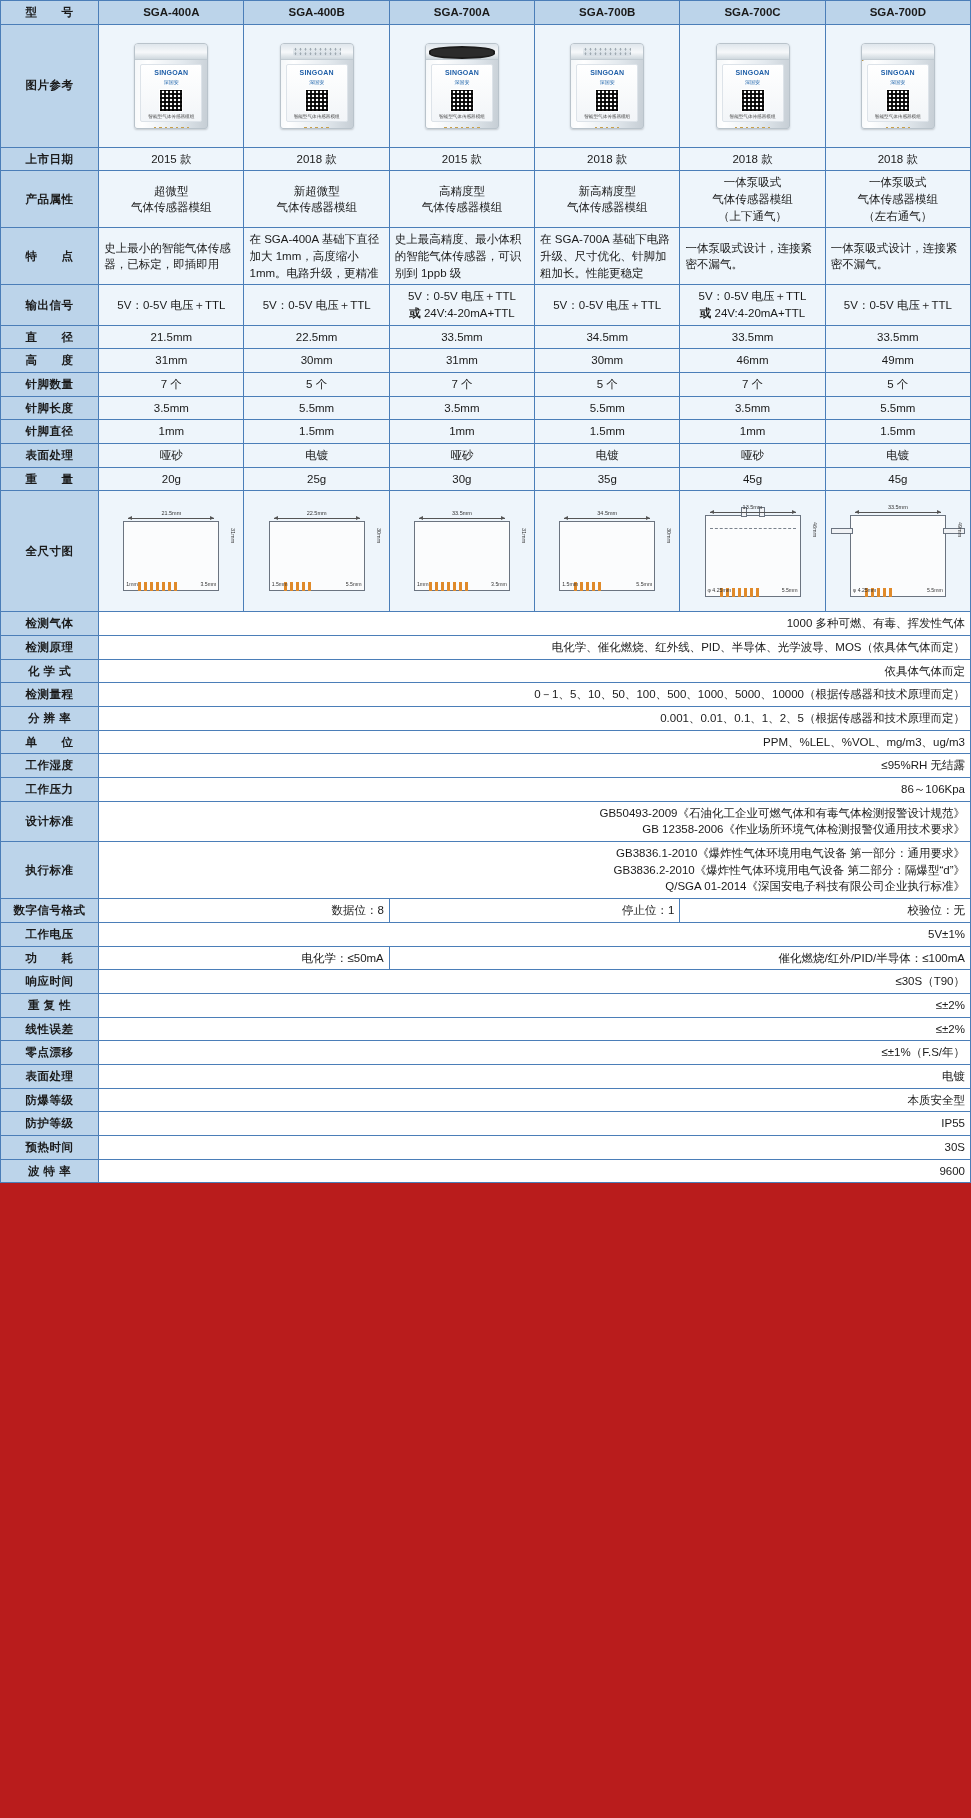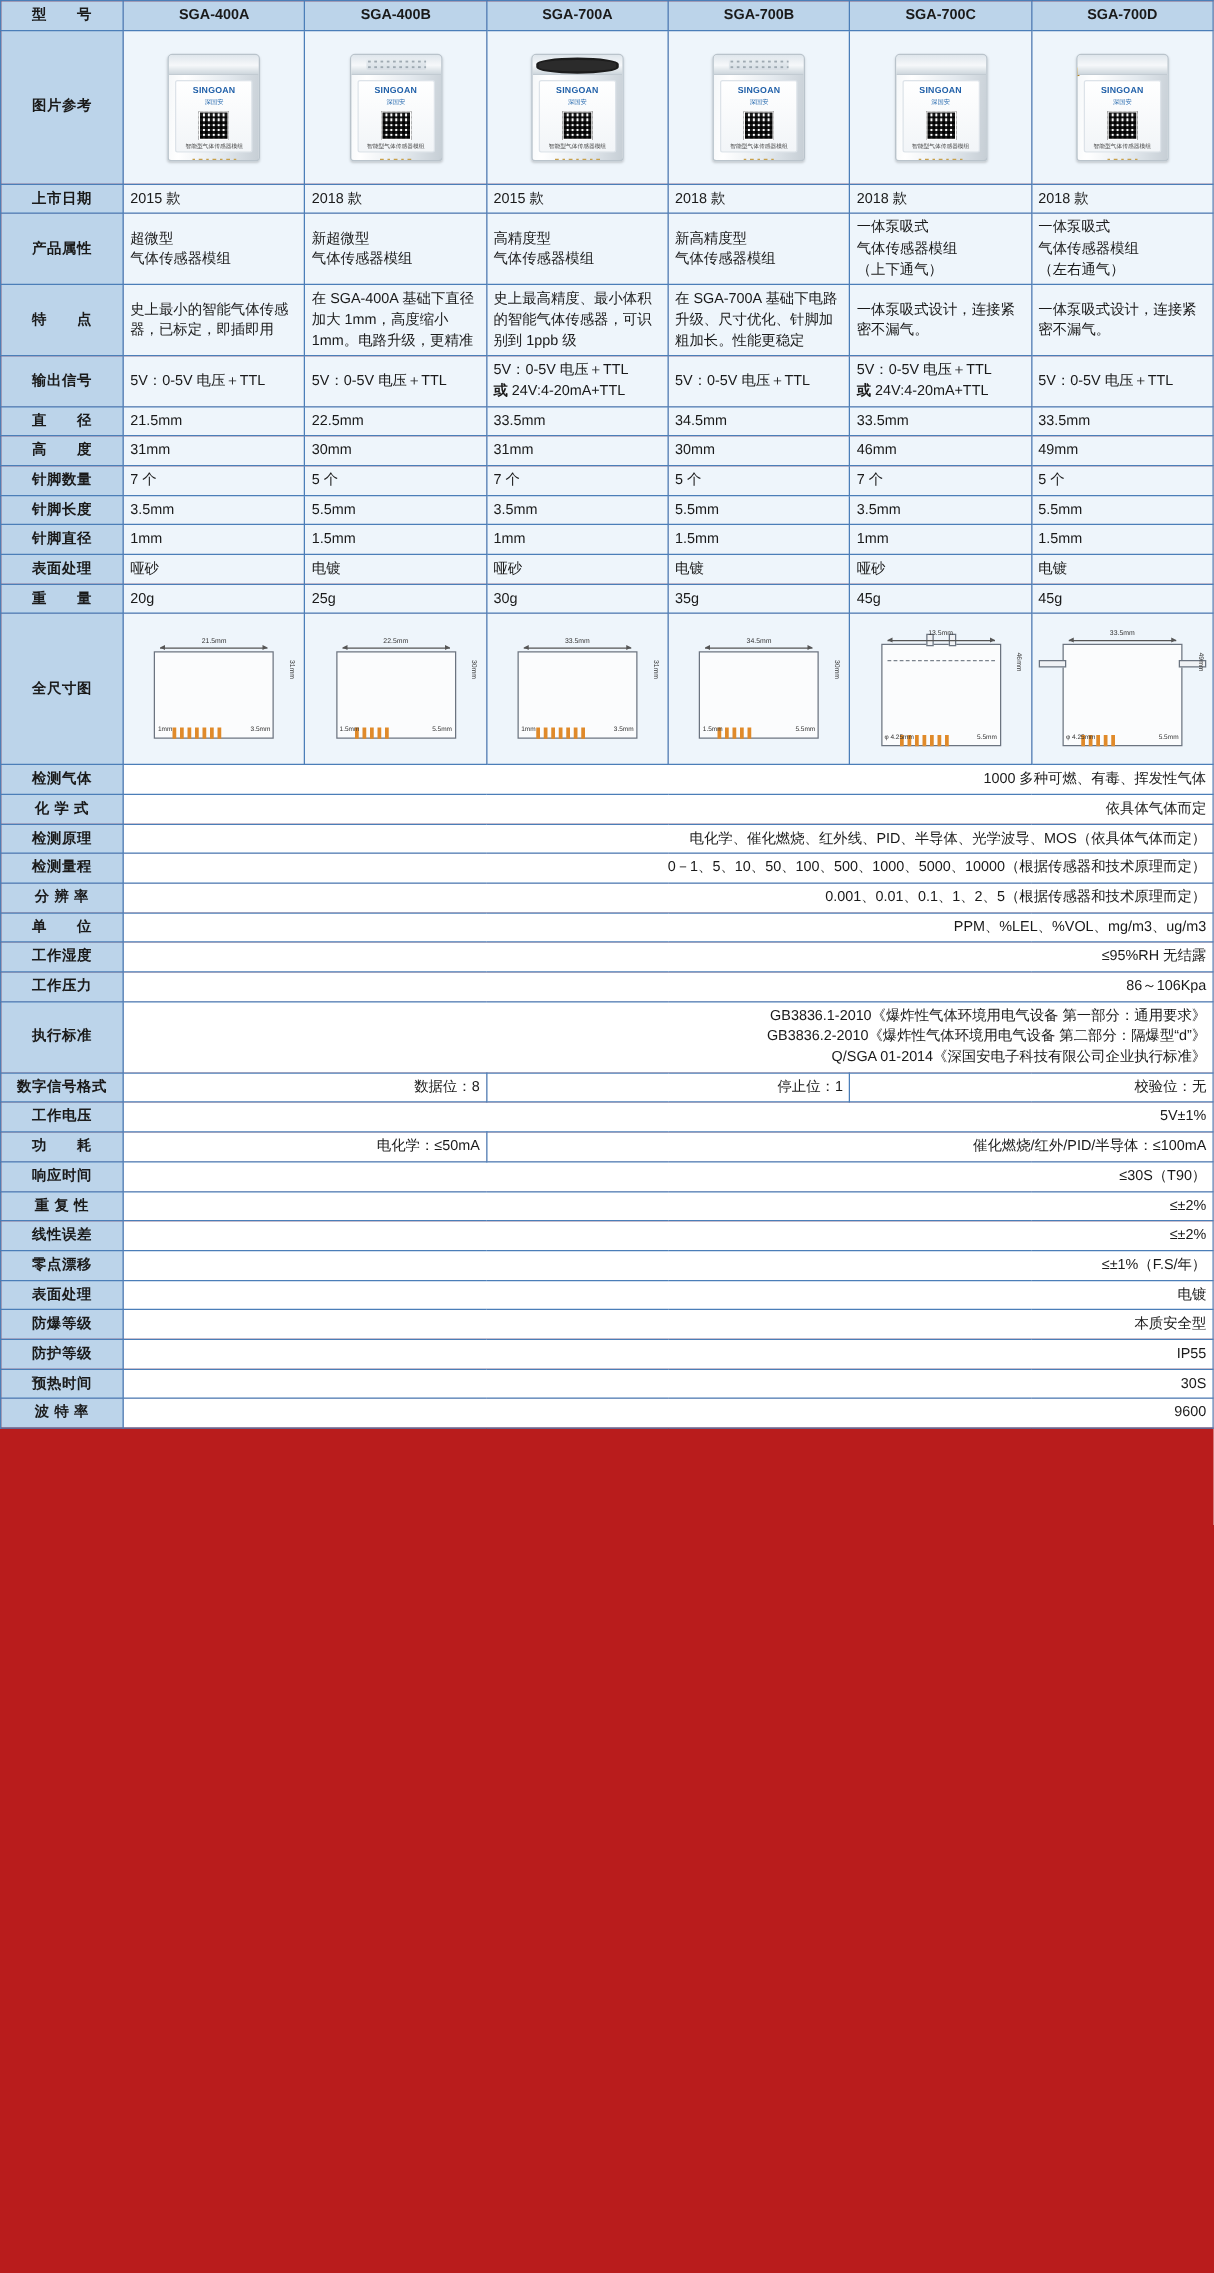--- a/index.html
+++ b/index.html
@@ -41,20 +41,21 @@
   td.hdr {
     background: #bcd4ea;
     text-align: center;
     font-weight: bold;
     font-size: 12.5px;
     color: #11365e;
     margin-top: 32px;
   }
   td.cell-c {
     background: #eef5fb;
+    text-align: center;
     font-size: 11px;
   }
   td.cell-white {
     background: #ffffff;
     text-align: right;
     font-size: 11px;
     padding-left: 7px;
   }
   td.feature {
     background: #eef5fb;
@@ -653,48 +654,55 @@
       </div>
             </div>
     </td>
   </tr>
 
   <tr>
     <td class="rowlabel">检测气体</td>
     <td class="cell-white" colspan="6">1000 多种可燃、有毒、挥发性气体</td>
   </tr>
   <tr>
+    <td class="rowlabel">检测原理</td>
+    <td class="cell-white" colspan="6">电化学、催化燃烧、红外线、PID、半导体、光学波导、MOS（依具体气体而定）</td>
+  </tr>
+  <tr>
     <td class="rowlabel">化 学 式</td>
     <td class="cell-white" colspan="6">依具体气体而定</td>
   </tr>
   <tr>
-    <td class="rowlabel">检测原理</td>
-    <td class="cell-white" colspan="6">电化学、催化燃烧、红外线、PID、半导体、光学波导、MOS（依具体气体而定）</td>
-  </tr>
-  <tr>
     <td class="rowlabel">检测量程</td>
     <td class="cell-white" colspan="6">0－1、5、10、50、100、500、1000、5000、10000（根据传感器和技术原理而定）</td>
   </tr>
   <tr>
     <td class="rowlabel">分 辨 率</td>
     <td class="cell-white" colspan="6">0.001、0.01、0.1、1、2、5（根据传感器和技术原理而定）</td>
   </tr>
   <tr>
     <td class="rowlabel">单　　位</td>
     <td class="cell-white" colspan="6">PPM、%LEL、%VOL、mg/m3、ug/m3</td>
   </tr>
   <tr>
     <td class="rowlabel">工作湿度</td>
     <td class="cell-white" colspan="6">≤95%RH 无结露</td>
   </tr>
   <tr>
     <td class="rowlabel">工作压力</td>
     <td class="cell-white" colspan="6">86～106Kpa</td>
   </tr>
 
+  <tr>
+    <td class="rowlabel">设计标准</td>
+    <td class="cell-white" colspan="6">
+      <div>GB50493-2009《石油化工企业可燃气体和有毒气体检测报警设计规范》</div>
+      <div>GB 12358-2006《作业场所环境气体检测报警仪通用技术要求》</div>
+    </td>
+  </tr>
   <tr>
     <td class="rowlabel">执行标准</td>
     <td class="cell-white" colspan="6">
       <div>GB3836.1-2010《爆炸性气体环境用电气设备 第一部分：通用要求》</div>
       <div>GB3836.2-2010《爆炸性气体环境用电气设备 第二部分：隔爆型“d”》</div>
       <div>Q/SGA 01-2014《深国安电子科技有限公司企业执行标准》</div>
     </td>
   </tr>
 
   <tr>

